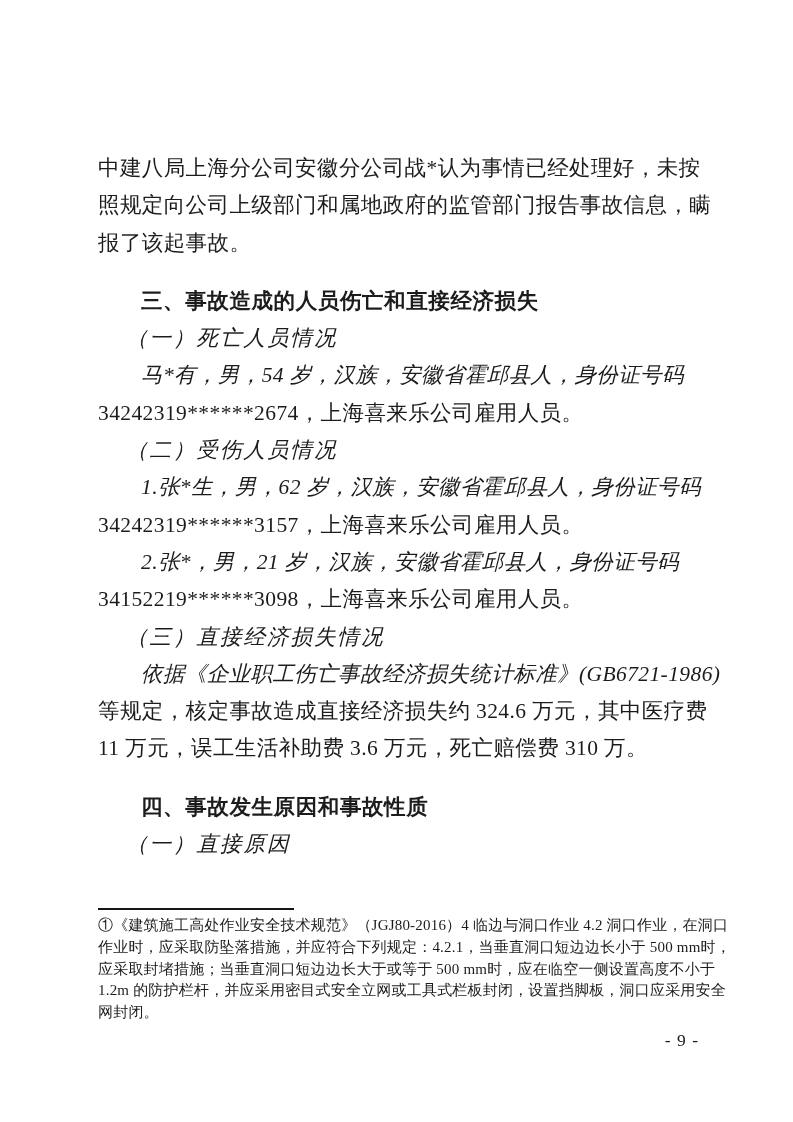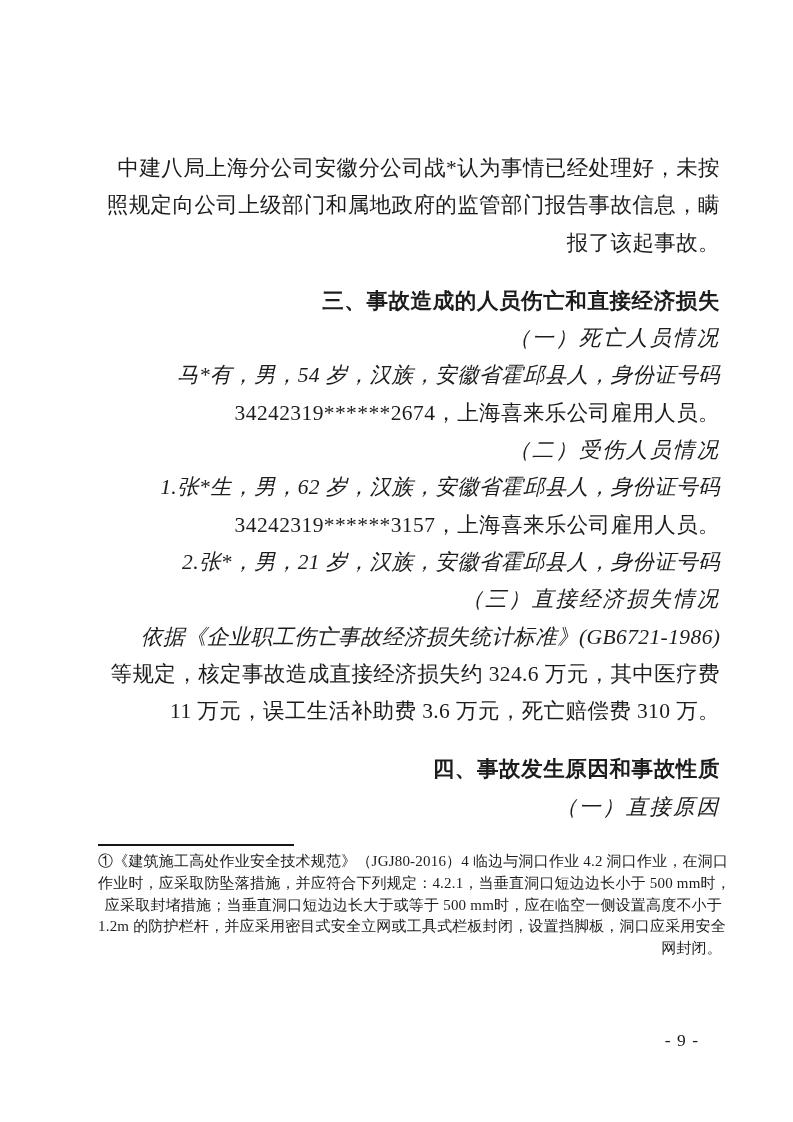--- a/index.html
+++ b/index.html
@@ -1,15 +1,15 @@
 <!DOCTYPE html>
 <html><head>
 <meta charset="utf-8">
 <style>
-  * { margin: 0; padding: 0; box-sizing: border-box; text-align: right; }
+  * { margin: 0; padding: 0; box-sizing: border-box; }
   html, body { background: #ffffff; }
   .page {
     position: relative;
     width: 793px;
     height: 1122px;
     background: #ffffff;
     color: #1c1c1c;
     font-family: "Liberation Serif", "DejaVu Serif", serif;
     overflow: hidden;
   }
@@ -41,21 +41,21 @@
     letter-spacing: 2px;
   }
   .fnref {
     font-size: 13px;
     vertical-align: super;
     line-height: 0;
   }
   .footnotes {
     position: absolute;
     left: 98px;
-    top: 844px;
+    top: 908px;
     width: 624px;
   }
   .fn-rule {
     width: 196px;
     border-top: 2px solid #161616;
     margin-bottom: 5px;
   }
   .fn-line {
     display: block;
     font-size: 15px;
@@ -88,20 +88,21 @@
 
     <span class="line indent">马*有，男，54 岁，汉族，安徽省霍邱县人，身份证号码</span>
     <span class="line">34242319******2674，上海喜来乐公司雇用人员。</span>
 
     <span class="line kai">（二）受伤人员情况</span>
 
     <span class="line indent">1.张*生，男，62 岁，汉族，安徽省霍邱县人，身份证号码</span>
     <span class="line">34242319******3157，上海喜来乐公司雇用人员。</span>
 
     <span class="line indent">2.张*，男，21 岁，汉族，安徽省霍邱县人，身份证号码</span>
+    <span class="line">34152219******3098，上海喜来乐公司雇用人员。</span>
 
     <span class="line kai">（三）直接经济损失情况</span>
 
     <span class="line indent">依据《企业职工伤亡事故经济损失统计标准》(GB6721-1986)</span>
     <span class="line">等规定，核定事故造成直接经济损失约 324.6 万元，其中医疗费</span>
     <span class="line">11 万元，误工生活补助费 3.6 万元，死亡赔偿费 310 万。</span>
 
     <span class="line h1">四、事故发生原因和事故性质</span>
 
     <span class="line kai">（一）直接原因</span>

